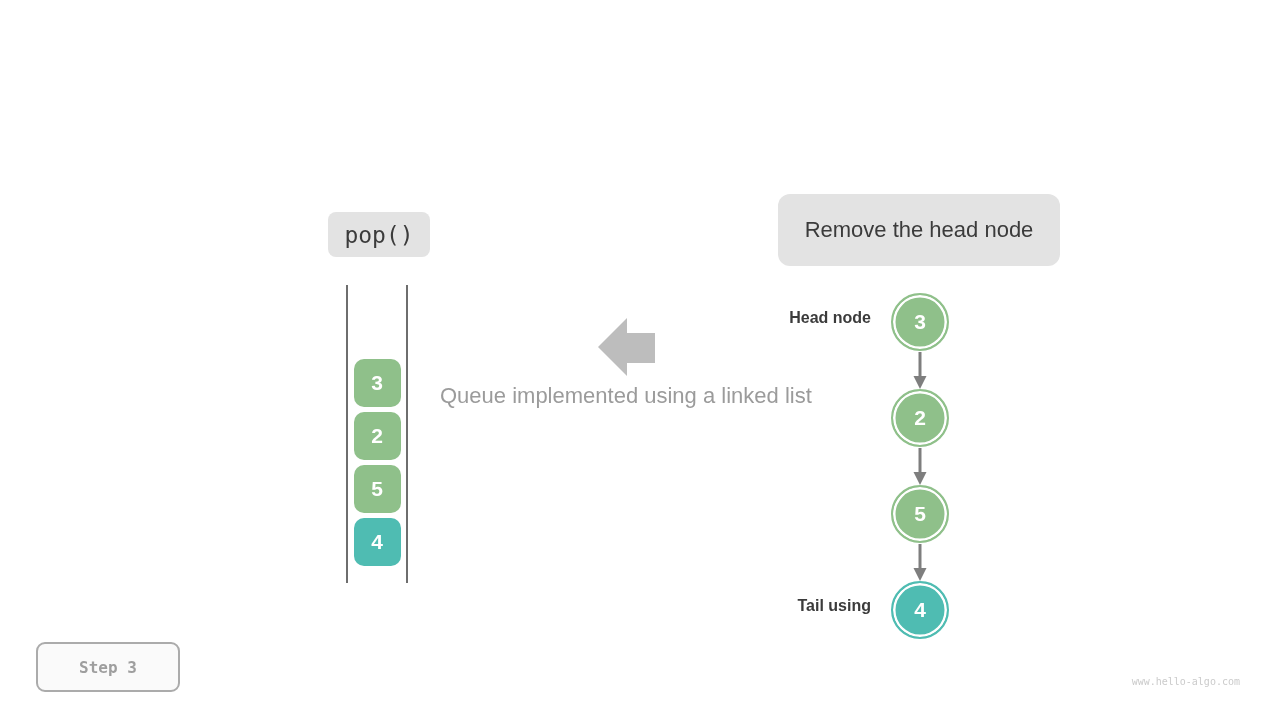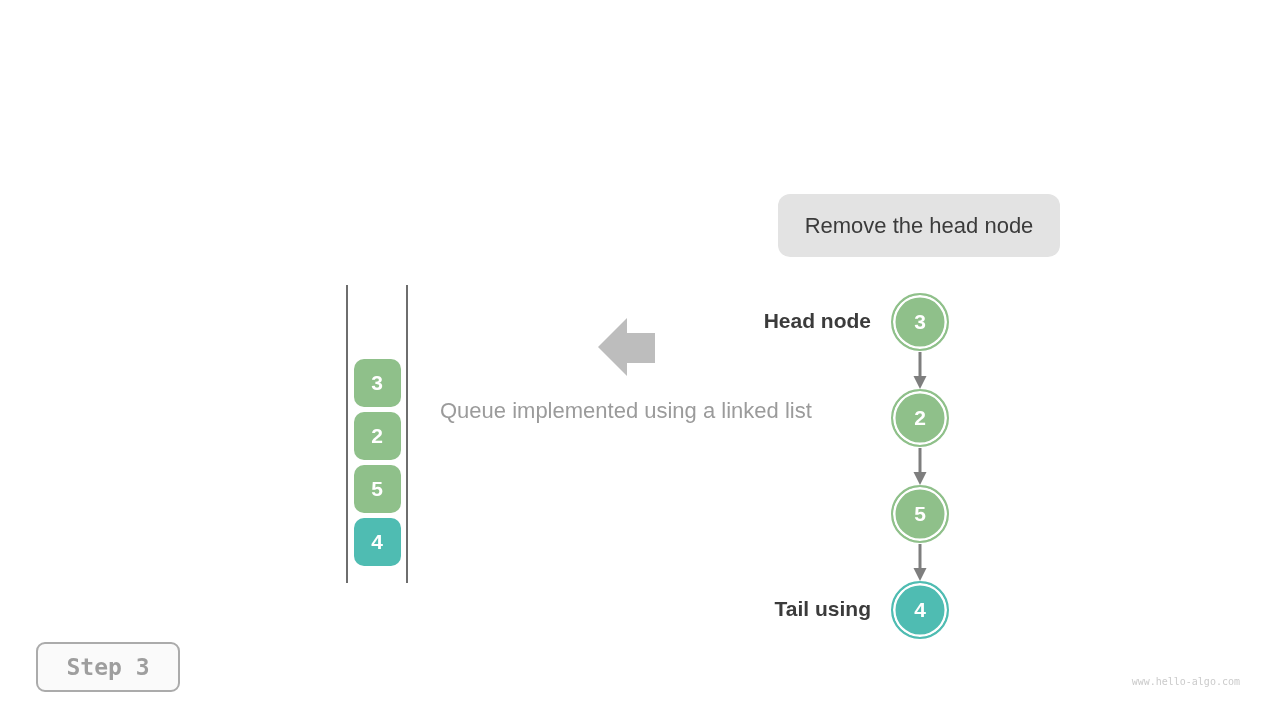--- a/index.html
+++ b/index.html
@@ -23,21 +23,21 @@
     display: flex; align-items: center; justify-content: center;
     font-family: "DejaVu Sans Mono", monospace;
     font-size: 23px;
     color: var(--dark-text);
   }
 
   
   .annotation-badge {
     position: absolute;
     left: 778px; top: 194px;
-    width: 282px; height: 63px;
+    width: 282px; height: 72px;
     background: var(--badge-bg);
     border-radius: 12px;
     display: flex; align-items: center; justify-content: center;
     font-size: 22px;
     color: var(--dark-text);
   }
 
   
   .queue-stack {
     position: absolute;
@@ -64,21 +64,21 @@
   
   .block-arrow {
     position: absolute;
     left: 598px; top: 318px;
   }
   .block-arrow polygon { fill: var(--block-arrow); }
 
   
   .caption {
     position: absolute;
-    left: 440px; top: 398px;
+    left: 440px; top: 383px;
     font-size: 22px;
     color: var(--caption-gray);
     white-space: nowrap;
   }
 
   
   .ll-node {
     position: absolute;
     left: 891px;
     width: 58px; height: 58px;
@@ -105,56 +105,57 @@
   .ll-connector.c0 { top: 352px; }
   .ll-connector.c1 { top: 448px; }
   .ll-connector.c2 { top: 544px; }
   .ll-connector line { stroke: var(--connector); stroke-width: 3; }
   .ll-connector polygon { fill: var(--connector); }
 
   .node-label {
     position: absolute;
     right: 409px;
     font-weight: bold;
-    font-size: 21px;
+    font-size: 16px;
     color: var(--dark-text);
     white-space: nowrap;
   }
   .node-label.head { top: 309px; }
   .node-label.tail { top: 597px; }
 
   
   .step-badge {
     position: absolute;
     left: 36px; top: 642px;
     width: 144px; height: 50px;
     background: #fafafa;
     border: 2px solid #ababab;
     border-radius: 9px;
     display: flex; align-items: center; justify-content: center;
     font-family: "DejaVu Sans Mono", monospace;
     font-weight: bold;
-    font-size: 23px;
+    font-size: 16px;
     color: var(--step-gray);
   }
 
   
   .watermark {
     position: absolute;
     right: 40px; top: 676px;
     font-family: "DejaVu Sans Mono", monospace;
     font-size: 10px;
     color: var(--watermark-gray);
   }
 </style>
 </head>
 <body>
 
 <div class="canvas">
 
+  <div class="op-badge">pop()</div>
 
   <div class="annotation-badge">Remove the head node</div>
 
   <div class="queue-stack">
     <div class="stack-box">3</div>
     <div class="stack-box">2</div>
     <div class="stack-box">5</div>
     <div class="stack-box teal">4</div>
   </div>
 

